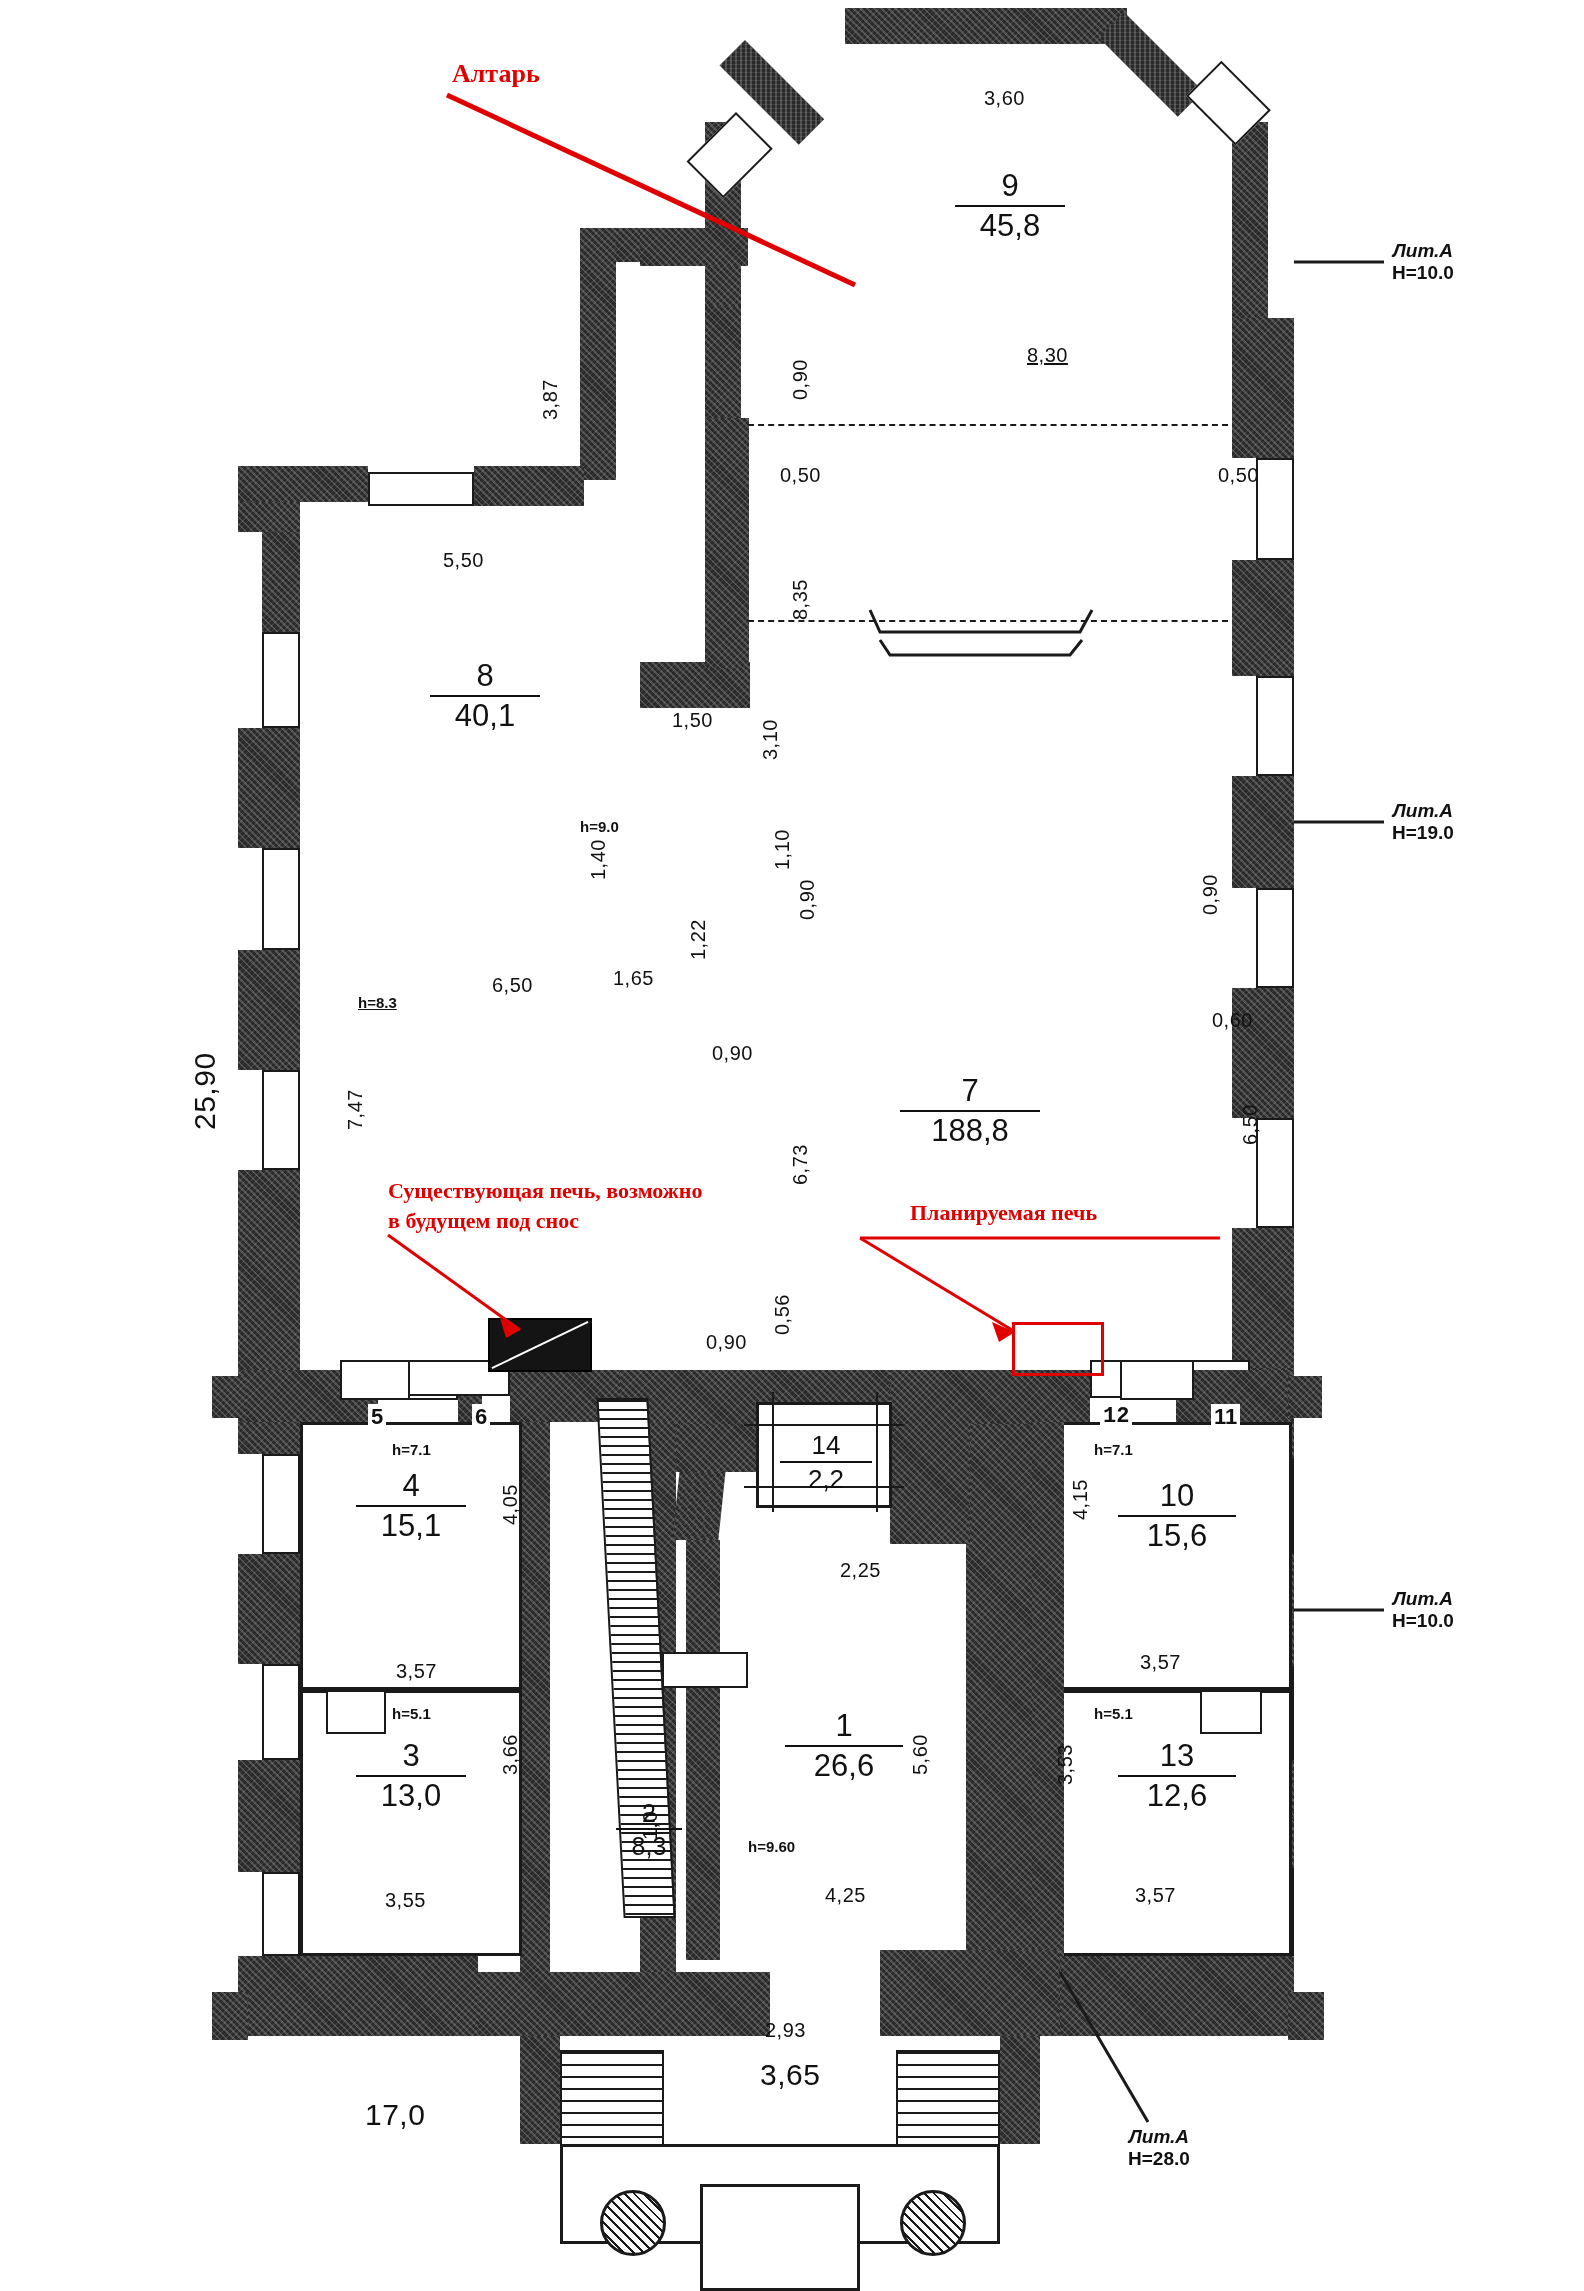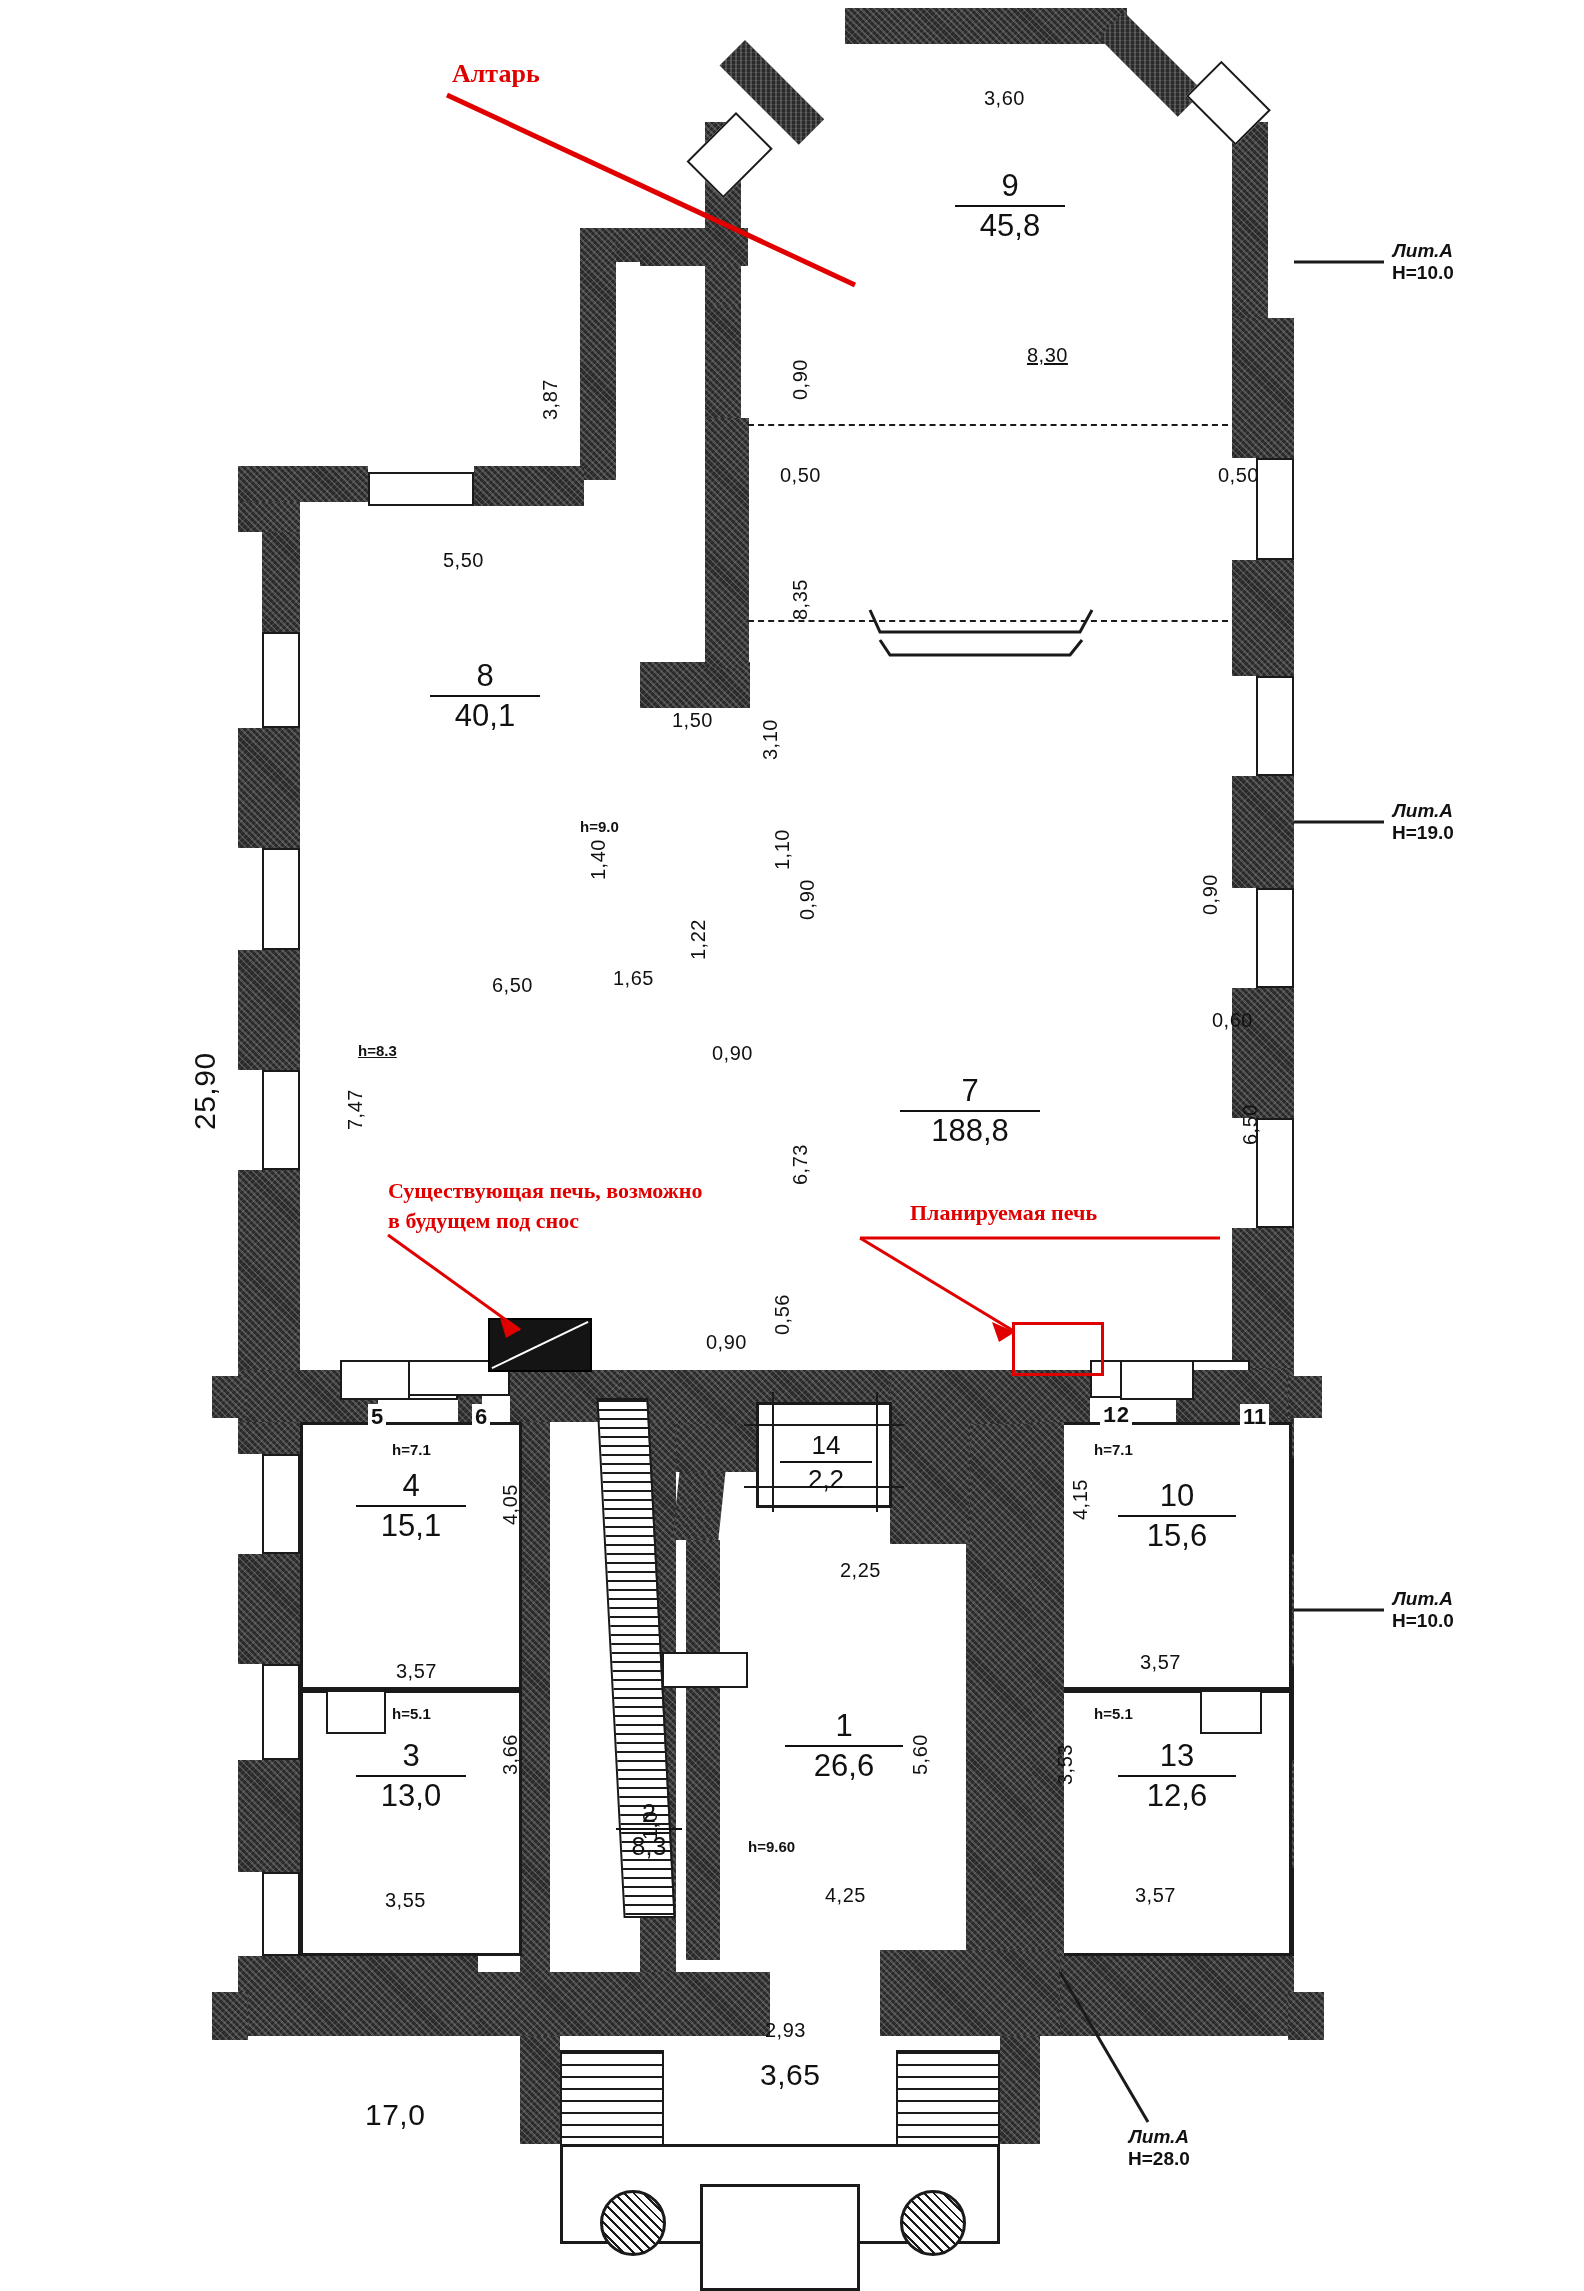--- a/index.html
+++ b/index.html
@@ -353,24 +353,24 @@
     <span class="area">15,6</span>
   </div>
   <div class="room" style="left:1118px; top:1740px; width:118px;">
     <span class="num">13</span>
     <span class="area">12,6</span>
   </div>
 
   <div class="doornum" style="left:368px; top:1404px;">5</div>
   <div class="doornum" style="left:472px; top:1404px;">6</div>
   <div class="doornum" style="left:1100px; top:1404px;font-family:Liberation Mono, monospace;">12</div>
-  <div class="doornum" style="left:1240px; top:1404px;">11</div>
+  <div class="doornum" style="left:1211px; top:1404px;">11</div>
 
   <div class="hnote" style="left:580px; top:818px;">h=9.0</div>
-  <div class="hnote" style="left:358px; top:1042px;text-decoration:underline;">h=8.3</div>
+  <div class="hnote" style="left:358px; top:994px;text-decoration:underline;">h=8.3</div>
   <div class="hnote" style="left:392px; top:1441px;">h=7.1</div>
   <div class="hnote" style="left:392px; top:1705px;">h=5.1</div>
   <div class="hnote" style="left:1094px; top:1441px;">h=7.1</div>
   <div class="hnote" style="left:1094px; top:1705px;">h=5.1</div>
   <div class="hnote" style="left:748px; top:1838px;">h=9.60</div>
 
   <svg class="overlay">
     <line x1="1294" y1="262" x2="1384" y2="262" stroke="#1a1a1a" stroke-width="3"></line>
     <line x1="1294" y1="822" x2="1384" y2="822" stroke="#1a1a1a" stroke-width="3"></line>
     <line x1="1294" y1="1610" x2="1384" y2="1610" stroke="#1a1a1a" stroke-width="3"></line>

